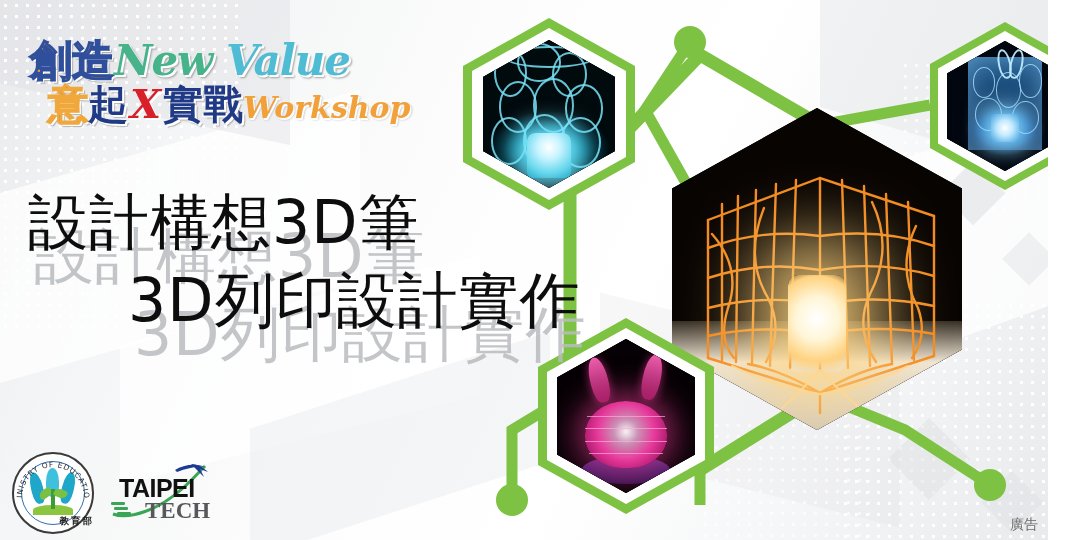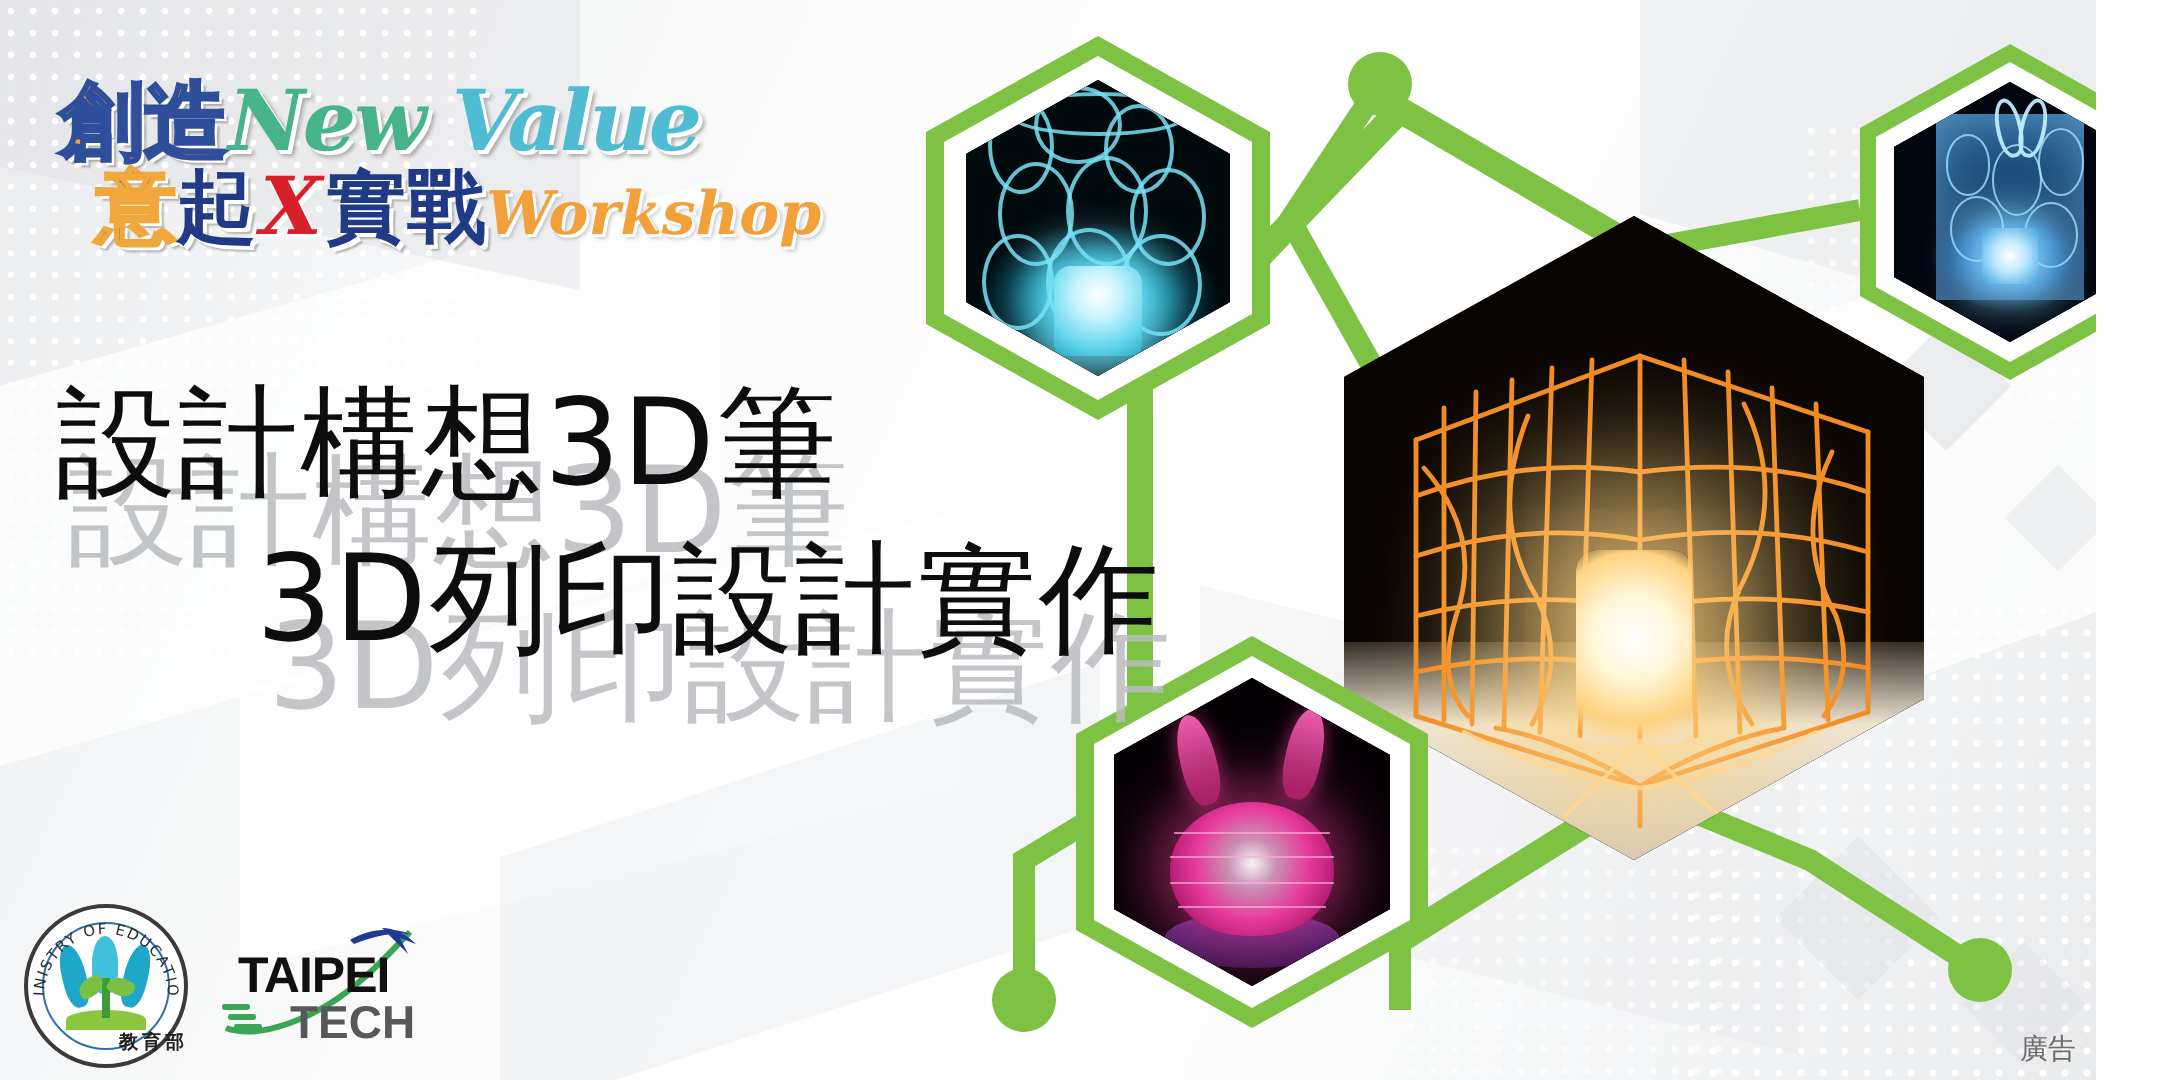--- a/index.html
+++ b/index.html
@@ -127,21 +127,21 @@
   .moe-leaf{position:absolute;width:13px;height:9px;background:#7ac143;border-radius:60% 20% 60% 20%;}
   .moe-ground{position:absolute;left:18%;bottom:14%;width:64%;height:16%;background:#8cc63f;border-radius:50% 50% 0 0;}
   .moe-arc{position:absolute;inset:0;}
   .moe-cn{position:absolute;left:0;right:0;bottom:6px;text-align:right;font-size:9.5px;
      font-weight:bold;color:#222;font-family:"DejaVu Sans",sans-serif;letter-spacing:2px;}
 
   .ttech{position:absolute;left:105px;top:458px;width:115px;height:72px;}
   .tt-main{position:absolute;left:14px;top:16px;font-size:25px;font-weight:bold;color:#111;
      font-family:"Liberation Sans",sans-serif;letter-spacing:-0.5px;}
   .tt-sub{position:absolute;left:40px;top:40px;font-size:23px;font-weight:bold;color:#58585b;
-     font-family:Liberation Sans, sans-serif;letter-spacing:0px;}
+     font-family:Liberation Serif, serif;letter-spacing:0px;}
 
   .adtag{position:absolute;right:10px;bottom:6px;font-size:14px;color:#6b6b6b;
      font-family:"DejaVu Sans",sans-serif;}
 </style>
 </head>
 <body>
 
 <div id="stage">
 
   <div class="bg-base"></div>

